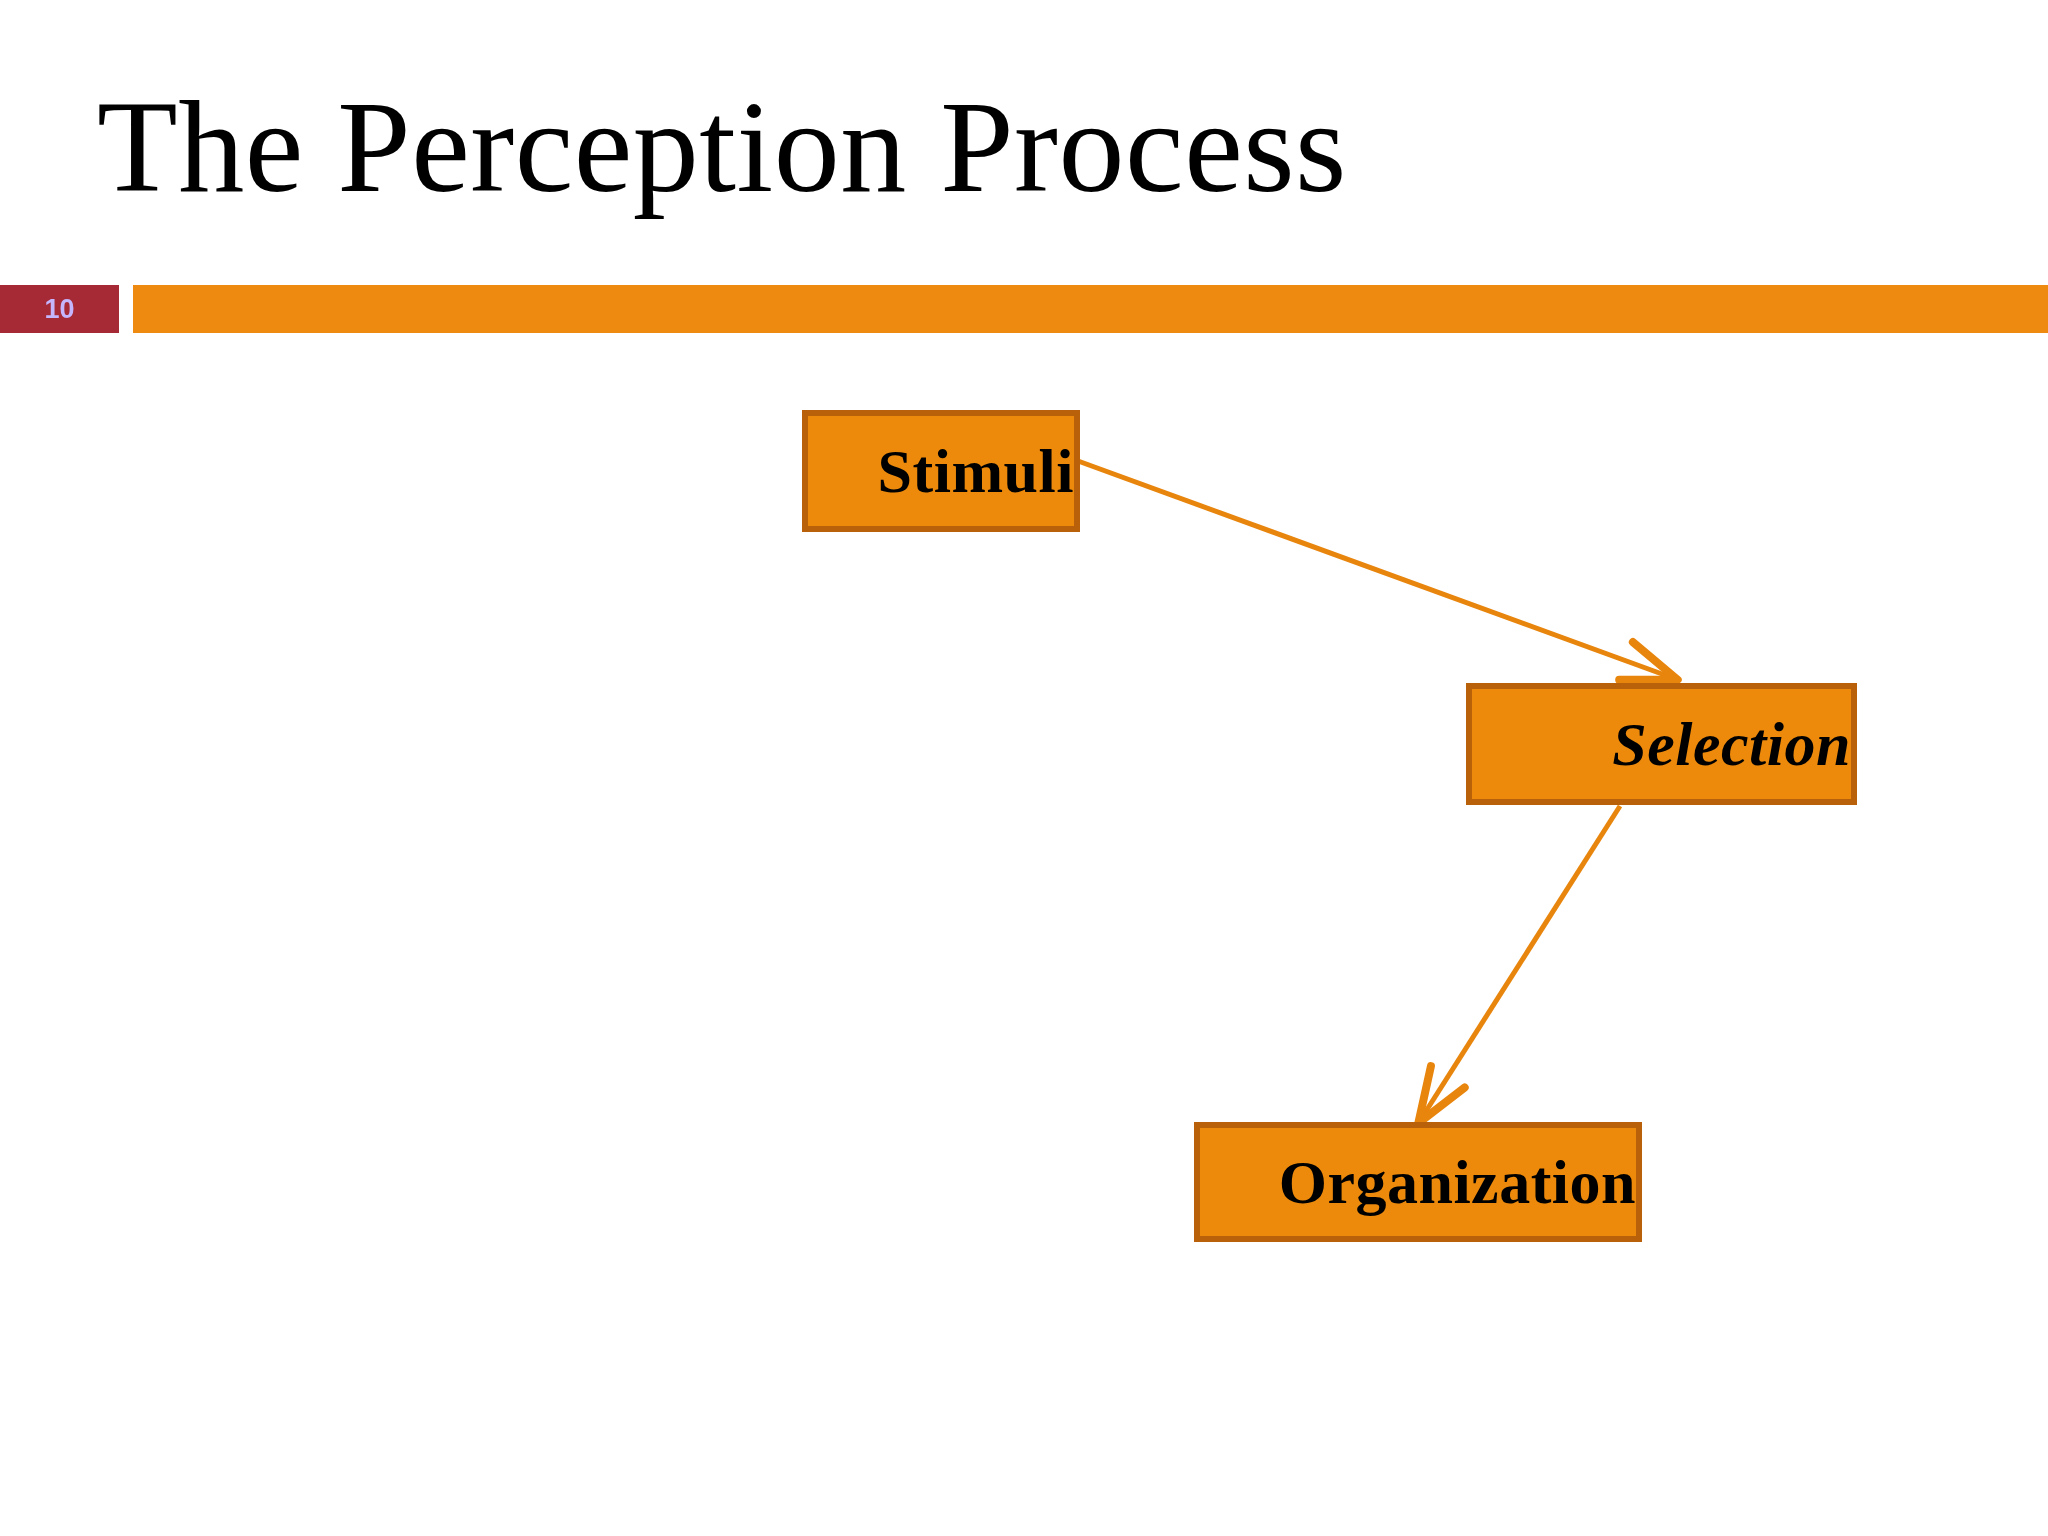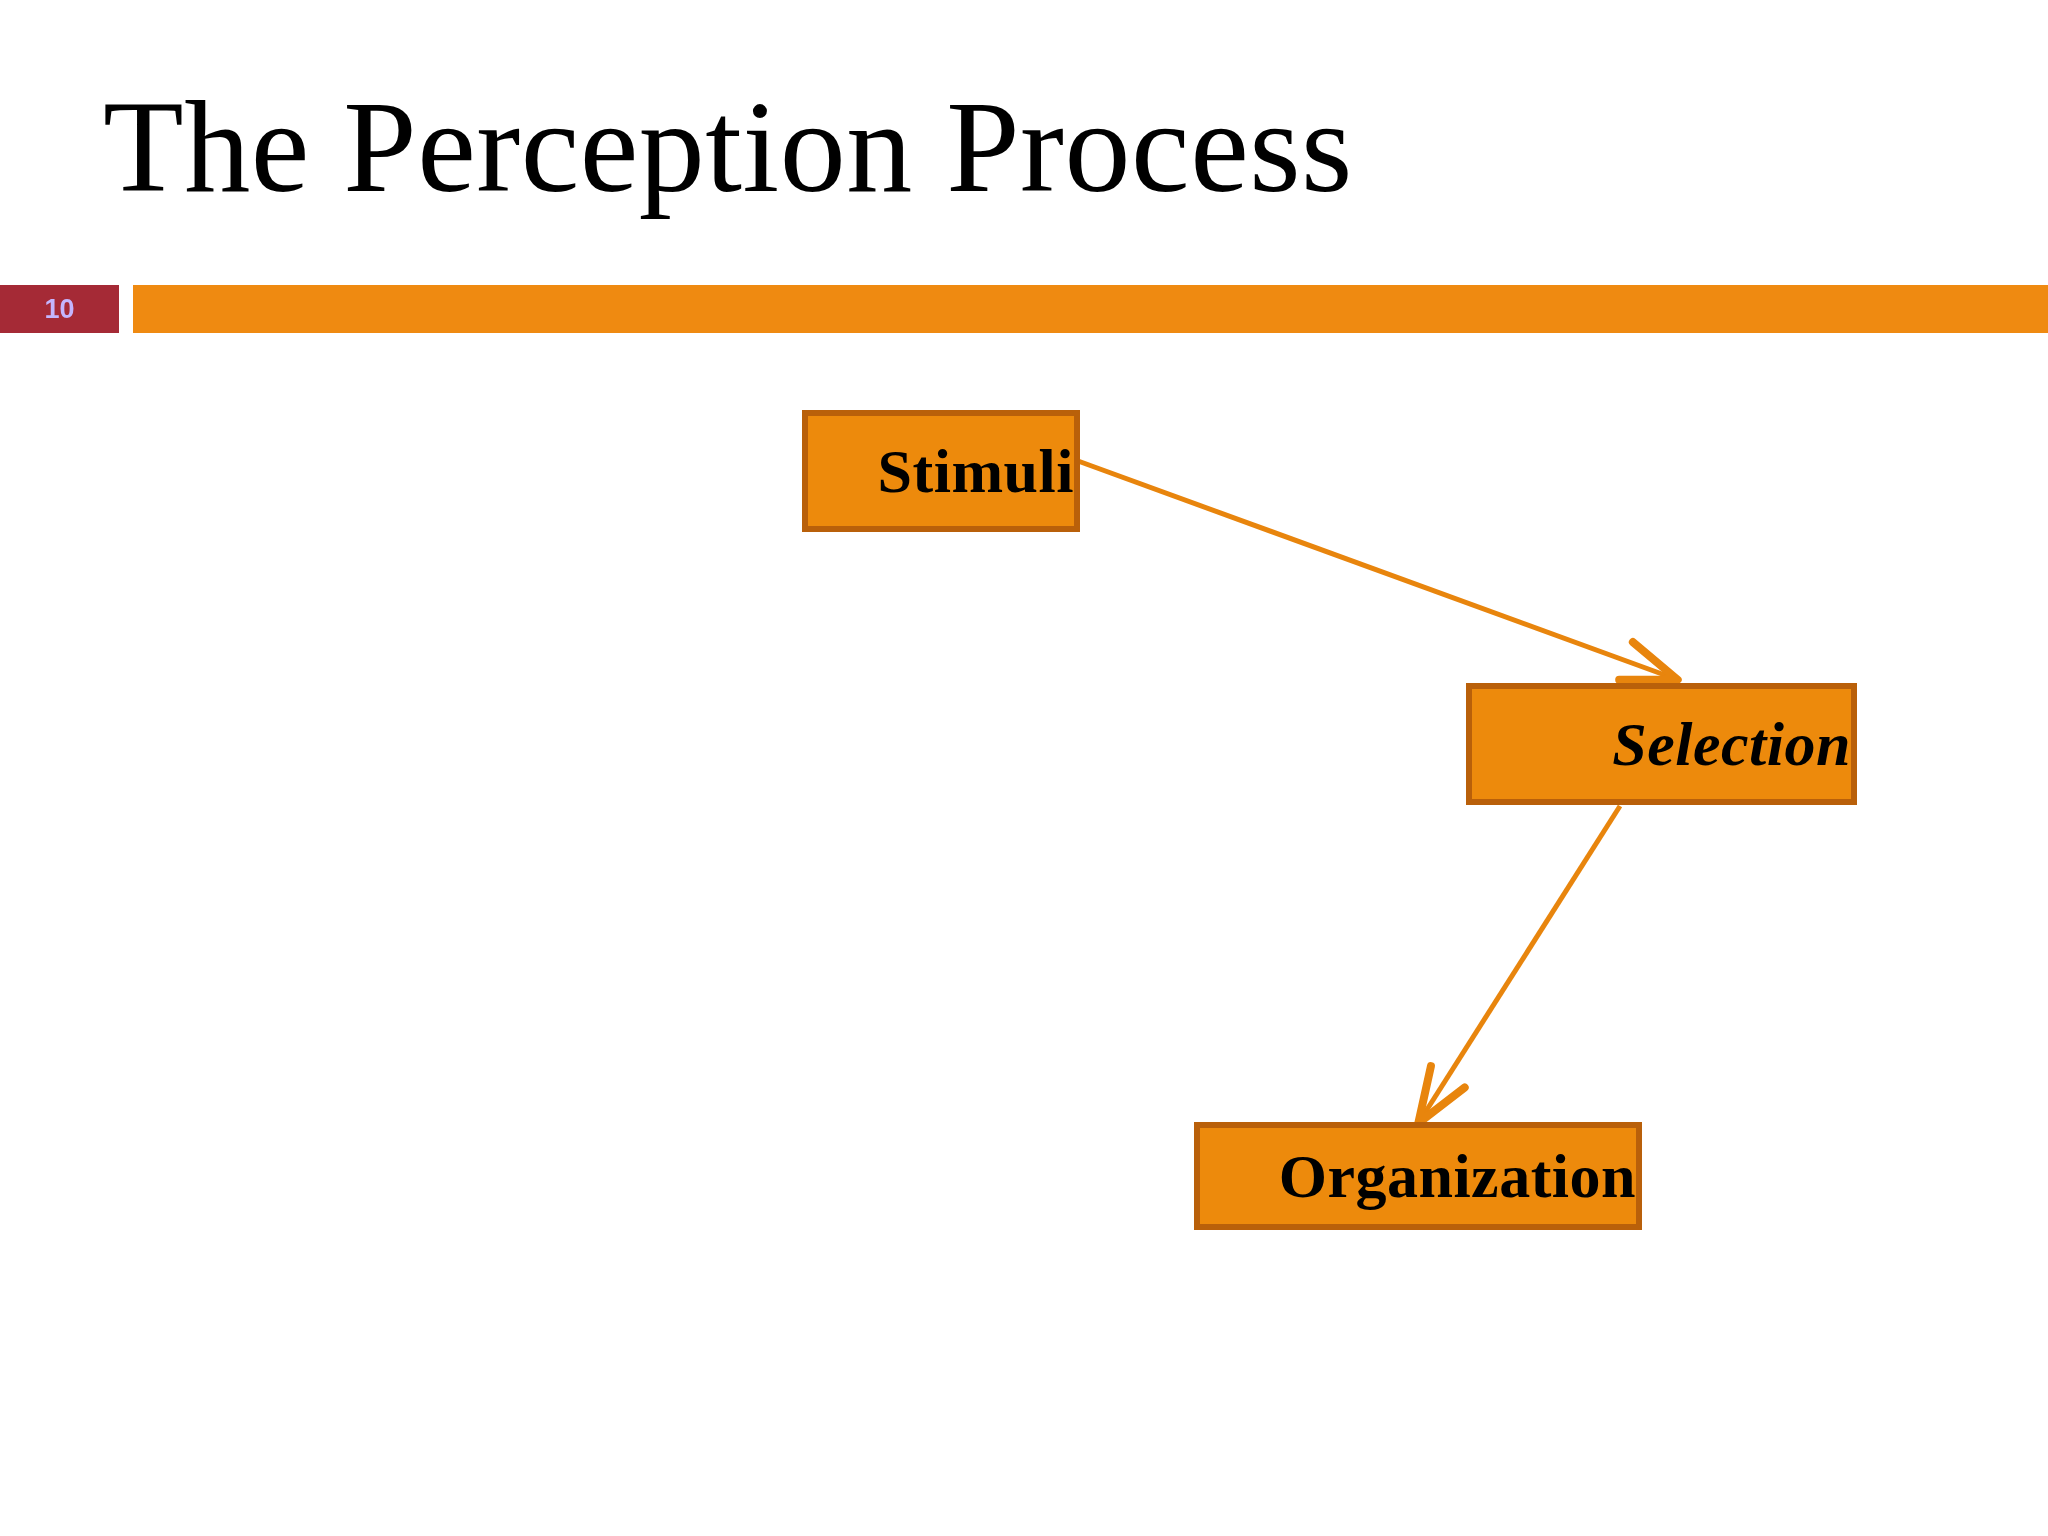--- a/index.html
+++ b/index.html
@@ -24,21 +24,20 @@
     top: 68px;
     width: 1760px;
     height: 160px;
     font-family: "Liberation Serif", "DejaVu Serif", serif;
     font-weight: 400;
     font-size: 132px;
     line-height: 158px;
     letter-spacing: 0.5px;
     color: #000000;
     white-space: nowrap;
-    margin-left: 6px;
   }
 
   
   #divider {
     position: absolute;
     left: 0;
     top: 285px;
     width: 2048px;
     height: 48px;
   }
@@ -107,21 +106,21 @@
     left: 1466px;
     top: 683px;
     width: 391px;
     height: 122px;
     font-style: italic;
   }
   #node-organization {
     left: 1194px;
     top: 1122px;
     width: 448px;
-    height: 108px;
+    height: 120px;
   }
 </style>
 </head>
 <body>
 
 <div id="slide">
 
   <div id="slide-title">The Perception Process</div>
 
   <div id="divider">

